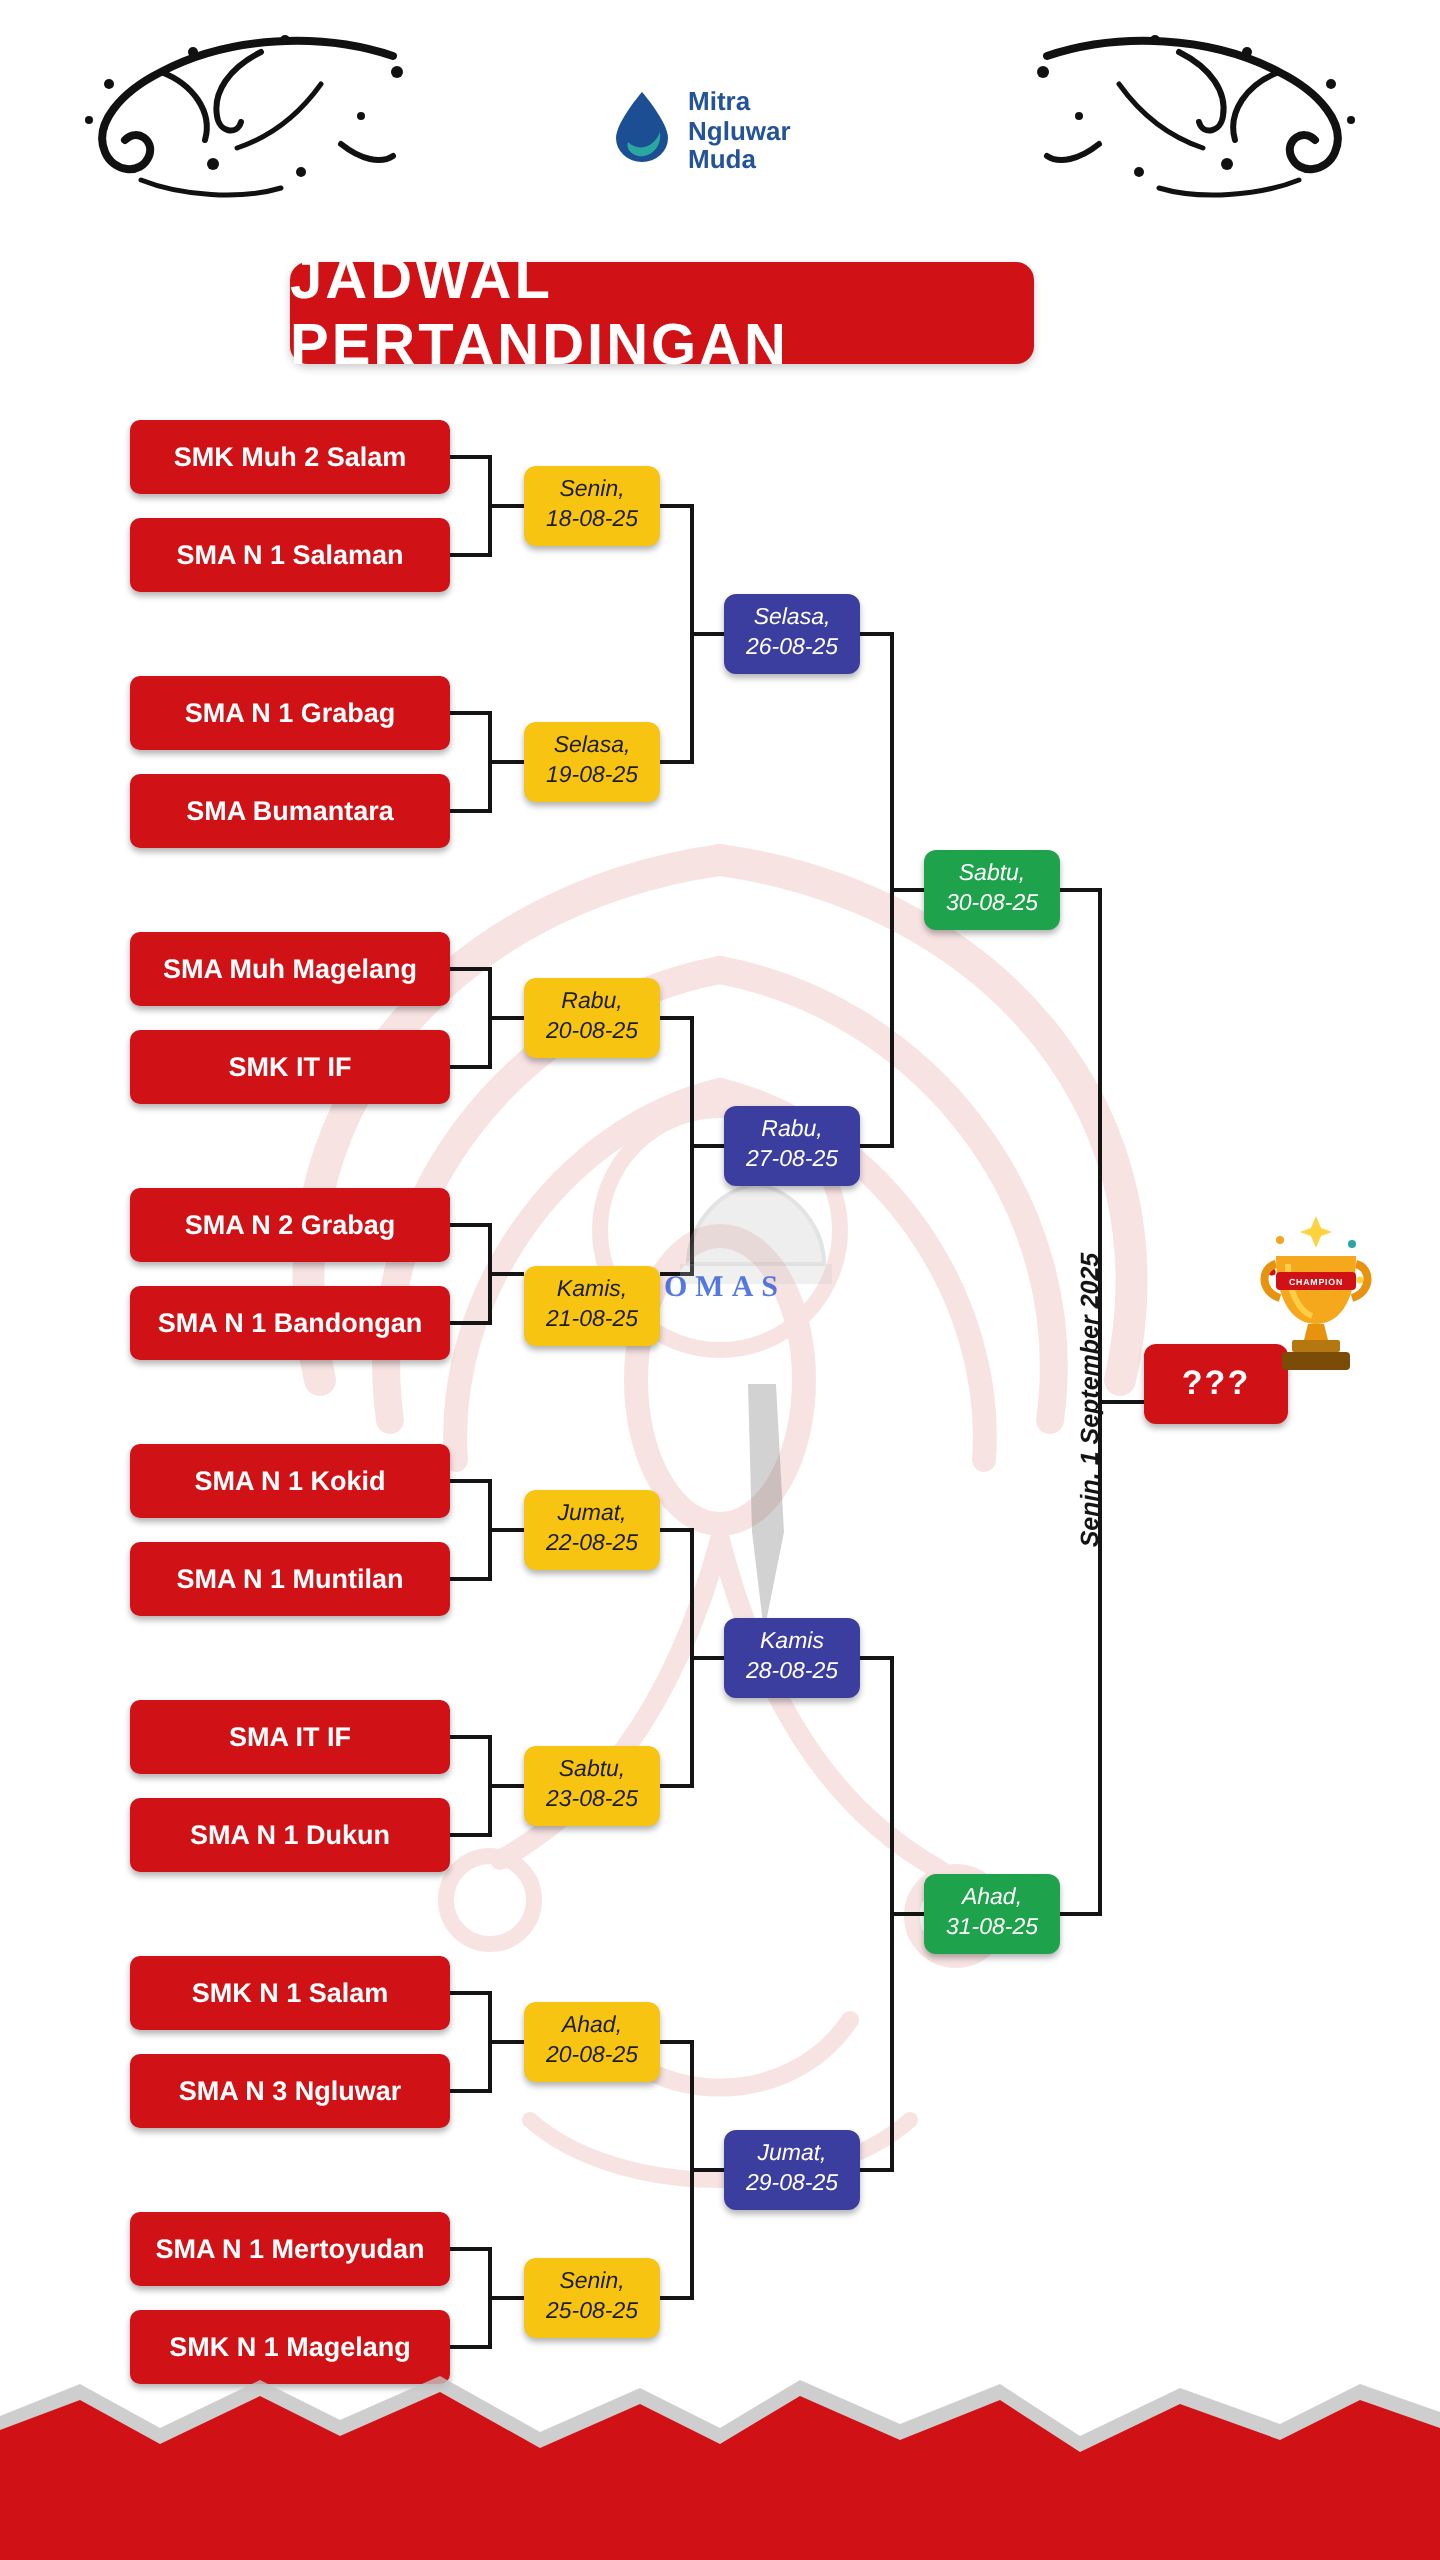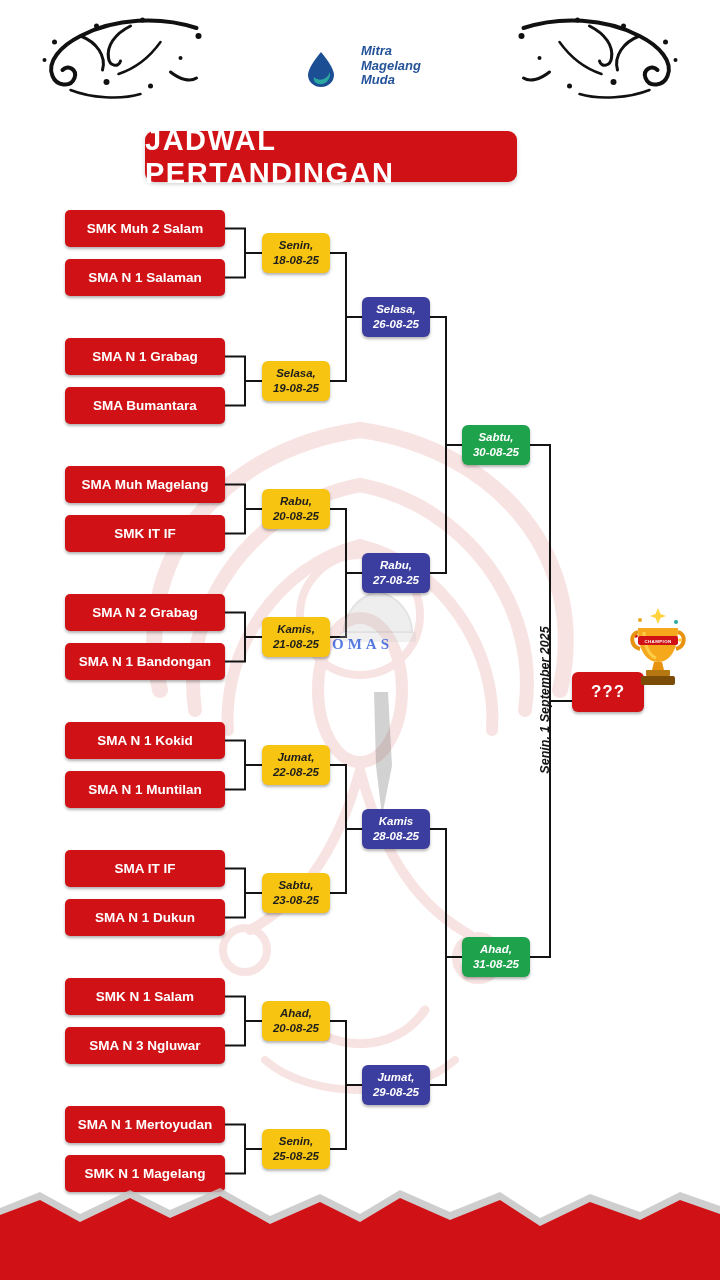--- a/index.html
+++ b/index.html
@@ -17,42 +17,42 @@
     font-family:"Liberation Sans", sans-serif;
   }
   .layer{position:absolute;left:0;top:0;width:720px;height:1280px;pointer-events:none;}
   .z0{z-index:0}.z1{z-index:1}.z3{z-index:3}
 
   
   .flourish{position:absolute;top:12px;width:195px;height:95px;z-index:2;}
   .flourish.left{left:8px;}
   .flourish.right{right:8px;transform:scaleX(-1);}
 
-  .logo{position:absolute;left:305px;top:44px;display:flex;align-items:flex-end;gap:24px;z-index:2;font-style:italic;}
+  .logo{position:absolute;left:305px;top:44px;display:flex;align-items:flex-start;gap:7px;z-index:2;}
   .logo-text{font-size:13px;font-weight:700;color:#245398;line-height:1.12;}
   .logo-text span{display:block;}
 
   .title-banner{
     position:absolute;left:145px;top:131px;width:372px;height:51px;background:var(--red);
     border-radius:9px;display:flex;align-items:center;justify-content:center;
     color:#fff;font-size:29px;font-weight:800;letter-spacing:1.5px;z-index:2;
     box-shadow:0 2px 4px rgba(0,0,0,.2);
   }
 
   
   .team{
     position:absolute;left:65px;width:160px;height:37px;background:var(--red);color:#fff;
     border-radius:5px;display:flex;align-items:center;justify-content:center;
     font-size:13.5px;font-weight:600;text-align:center;z-index:2;
     box-shadow:0 2px 3px rgba(0,0,0,.3);
   }
   .slot{
     position:absolute;width:68px;height:40px;border-radius:6px;z-index:2;
     display:flex;flex-direction:column;align-items:center;justify-content:center;
-    font-size:11.5px;font-style:italic;font-weight:700;line-height:1.3;
+    font-size:11.5px;font-style:italic;font-weight:400;line-height:1.3;
     box-shadow:0 2px 3px rgba(0,0,0,.3);
   }
   .slot-yellow{left:262px;background:var(--yellow);color:#1d1d1d;}
   .slot-blue{left:362px;background:var(--blue);color:#fff;}
   .slot-green{left:462px;background:var(--green);color:#fff;}
 
   .final-box{
     position:absolute;left:572px;top:672px;width:72px;height:40px;background:var(--red);
     border-radius:6px;display:flex;align-items:center;justify-content:center;
     color:#fff;font-size:17px;font-weight:800;letter-spacing:1px;z-index:2;
@@ -139,21 +139,21 @@
   </svg>
 </div>
 
 <div class="logo">
   <svg width="32" height="38" viewBox="0 0 32 38">
     <path d="M16 2 C16 2 3 17 3 25 a13 12 0 0 0 26 0 C29 17 16 2 16 2 Z" fill="#1c4e94"></path>
     <path d="M9 27 C14 32 22 30 25 22 C26 30 20 35 14 34 C10 33 8 30 9 27 Z" fill="#2aa8a0"></path>
   </svg>
   <div class="logo-text">
     <span>Mitra</span>
-    <span>Magelang</span>
+    <span>Ngluwar</span>
     <span>Muda</span>
   </div>
 </div>
 
 <div class="title-banner">JADWAL PERTANDINGAN</div>
 
 <svg class="layer z1" viewBox="0 0 720 1280">
   <path fill="none" stroke="#141414" stroke-width="2" d="
     M225 228.5H245V277.5H225M245 253H262
     M225 356.5H245V405.5H225M245 381H262
@@ -203,21 +203,21 @@
   <span>18-08-25</span>
 </div>
 <div class="slot slot-yellow" style="top:361px">
   <span>Selasa,</span>
   <span>19-08-25</span>
 </div>
 <div class="slot slot-yellow" style="top:489px">
   <span>Rabu,</span>
   <span>20-08-25</span>
 </div>
-<div class="slot slot-yellow" style="top:617px">
+<div class="slot slot-yellow" style="top:633px">
   <span>Kamis,</span>
   <span>21-08-25</span>
 </div>
 <div class="slot slot-yellow" style="top:745px">
   <span>Jumat,</span>
   <span>22-08-25</span>
 </div>
 <div class="slot slot-yellow" style="top:873px">
   <span>Sabtu,</span>
   <span>23-08-25</span>

